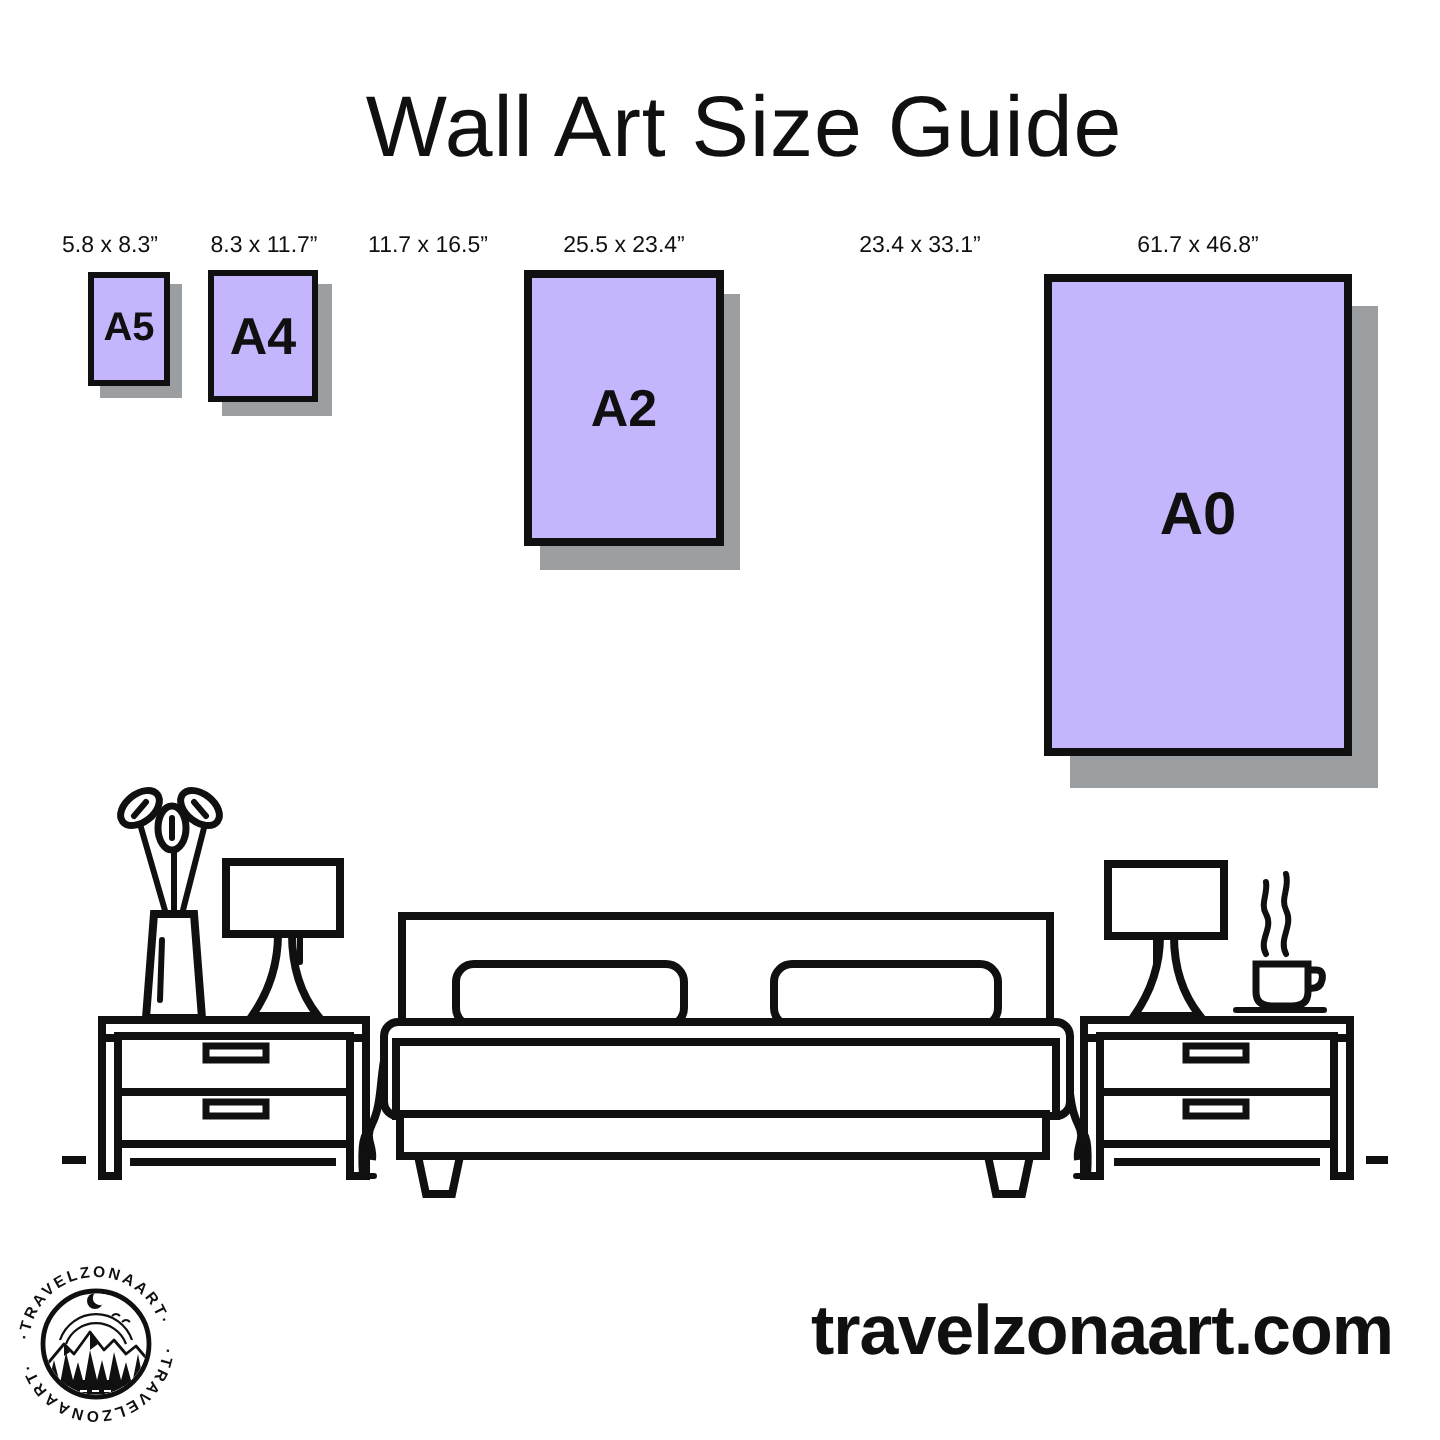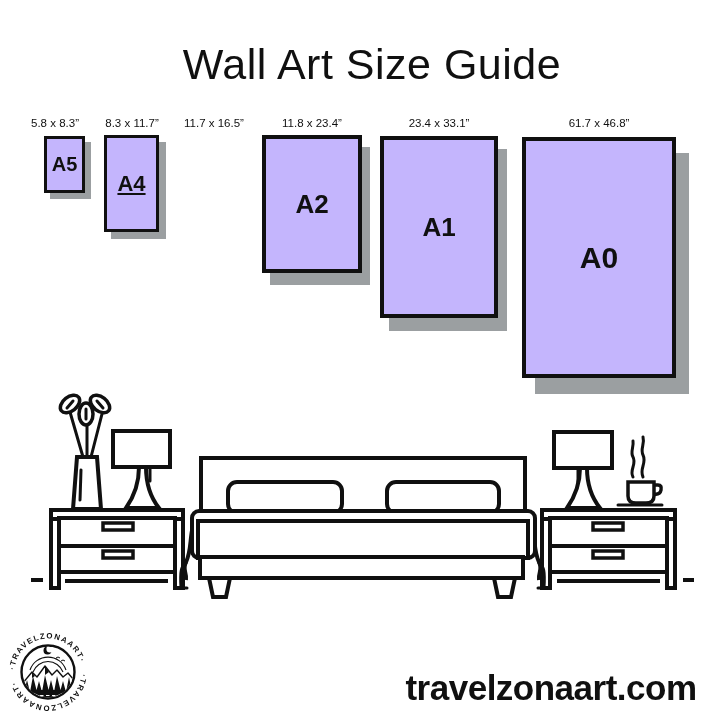--- a/index.html
+++ b/index.html
@@ -19,74 +19,71 @@
   }
   
   .size-label{
     position:absolute;top:116px;height:15px;line-height:15px;
     font-size:11.5px;font-weight:normal;text-align:center;white-space:nowrap;color:var(--ink);
   }
   .lbl-a5{left:5px;width:100px;}
   .lbl-a4{left:82px;width:100px;}
   .lbl-a3{left:164px;width:100px;}
   .lbl-a2{left:262px;width:100px;}
-  .lbl-a1{left:389px;width:100px;}
+  .lbl-a1{left:410px;width:100px;}
   .lbl-a0{left:549px;width:100px;}
   
   .frame{
     position:absolute;box-sizing:border-box;background:#c4b5fd;
     border:4px solid var(--ink);display:flex;align-items:center;justify-content:center;
     font-weight:bold;color:var(--ink);
   }
   .f-a5{left:44px;top:136px;width:41px;height:57px;border-width:3px;box-shadow:6px 6px 0 var(--shadow);font-size:20px;}
-  .f-a4{left:104px;top:135px;width:55px;height:97px;border-width:3px;box-shadow:7px 7px 0 var(--shadow);font-size:22px;text-decoration:underline;}
+  .f-a4{left:104px;top:135px;width:55px;height:66px;border-width:3px;box-shadow:7px 7px 0 var(--shadow);font-size:26px;}
   .f-a3{left:175px;top:135px;width:77px;height:108px;box-shadow:8px 9px 0 var(--shadow);font-size:24px;}
   .f-a2{left:262px;top:135px;width:100px;height:138px;box-shadow:8px 12px 0 var(--shadow);font-size:26px;}
   .f-a1{left:380px;top:136px;width:118px;height:182px;box-shadow:9px 13px 0 var(--shadow);font-size:26px;}
   .f-a0{left:522px;top:137px;width:154px;height:241px;box-shadow:13px 16px 0 var(--shadow);font-size:30px;}
   
   #scene{position:absolute;left:0;top:380px;width:720px;height:230px;}
   #scene .ln{fill:none;stroke:var(--ink);stroke-width:4;}
   #scene .ln3{fill:none;stroke:var(--ink);stroke-width:3;stroke-linecap:round;}
   #scene .shape{fill:#fff;stroke:var(--ink);stroke-width:4;}
   #scene .shape35{fill:#fff;stroke:var(--ink);stroke-width:3.5;}
   
   #logo{position:absolute;left:6px;top:630px;width:84px;height:84px;}
   #logo text{font-family:"Liberation Sans",sans-serif;font-weight:bold;font-size:7.8px;letter-spacing:1.35px;fill:var(--ink);}
   
   #website{
-    position:absolute;left:401px;top:668px;width:300px;
+    position:absolute;left:401px;top:646px;width:300px;
     text-align:center;font-size:35px;font-weight:bold;letter-spacing:-0.5px;color:var(--ink);white-space:nowrap;
   }
 </style>
 </head>
 <body>
 
 <div id="canvas">
 
   <h1 id="title">Wall Art Size Guide</h1>
 
   <div class="size-label lbl-a5">5.8 x 8.3”</div>
   <div class="size-label lbl-a4">8.3 x 11.7”</div>
   <div class="size-label lbl-a3">11.7 x 16.5”</div>
-  <div class="size-label lbl-a2">11.8 x 23.4”</div>
+  <div class="size-label lbl-a2">25.5 x 23.4”</div>
   <div class="size-label lbl-a1">23.4 x 33.1”</div>
   <div class="size-label lbl-a0">61.7 x 46.8”</div>
 
   <div class="frame f-a5">
       <span>A5</span>
     </div>
   <div class="frame f-a4">
       <span>A4</span>
     </div>
   <div class="frame f-a2">
       <span>A2</span>
-    </div>
-  <div class="frame f-a1">
-      <span>A1</span>
     </div>
   <div class="frame f-a0">
       <span>A0</span>
     </div>
 
   <svg id="scene" viewBox="0 380 720 230" aria-hidden="true">
 
     <g>
       <path class="ln" d="M31 580 H43 M683 580 H694"></path>
     </g>

